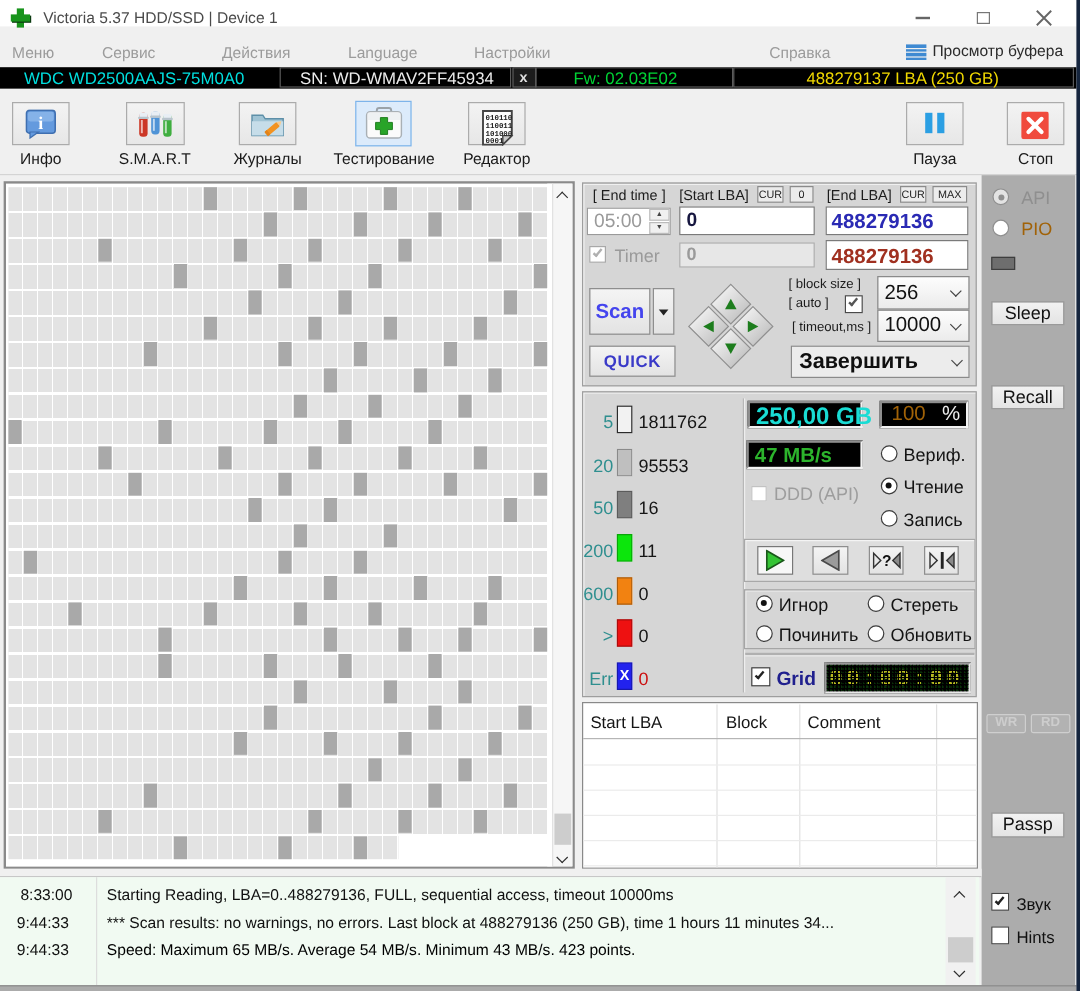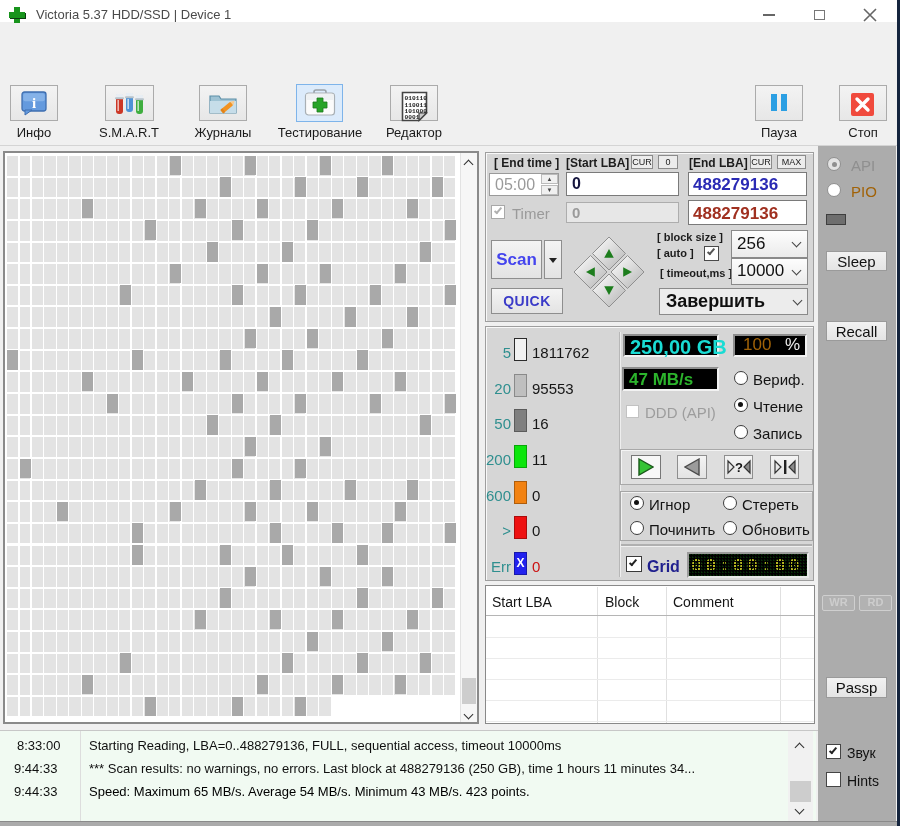--- a/index.html
+++ b/index.html
@@ -36,21 +36,21 @@
 #gridmask1{left:332px;top:696px;width:130px;height:25px;background:#fff}
 #gridmask2{left:456px;top:153px;width:4px;height:569px;background:#fff}
 #gridmask3{left:5px;top:716.2px;width:455px;height:6px;background:#fff}
 #cells i{position:absolute;width:11px;height:19.6px;background:#a9a9a9}
 
 #gsb{left:460px;top:153px;width:17px;height:569px;background:#f6f6f6;border-left:1px solid #e2e2e2}
 #gsbthumb{left:461.5px;top:678px;width:14px;height:26px;background:#cdcdcd}
 
 .gbox{position:absolute;background:#d6d6d6;border:1px solid #9e9e9e;
  box-shadow:inset 1px 1px 0 rgba(255,255,255,.85)}
-.blab{position:absolute;font-size:12px;font-weight:bold;color:#1c1c1c;white-space:nowrap}
+.blab{position:absolute;font-size:12px;font-weight:normal;color:#1c1c1c;white-space:nowrap}
 .sbtn{position:absolute;font-size:9px;color:#222;background:#ececec;border:1px solid #8b8b8b;text-align:center}
 .field{position:absolute;background:#fff;border:1px solid #7a7a7a;font-weight:bold;white-space:nowrap}
 .combo{position:absolute;background:linear-gradient(#fdfdfd,#ebebeb);border:1px solid #8a8a8a}
 .chev{position:absolute;width:7px;height:7px;border-right:1.6px solid #444;border-bottom:1.6px solid #444;transform:rotate(45deg)}
 .btn{position:absolute;background:linear-gradient(#f4f4f4,#e3e3e3);border:1px solid #8e8e8e;text-align:center}
 .cb{position:absolute;background:#fff;border:1px solid #707070}
 .tick{position:absolute;width:4px;height:8px;border-right:2px solid #333;border-bottom:2px solid #333;transform:rotate(40deg);left:4px;top:0px}
 .radio{position:absolute;width:14px;height:14px;border-radius:50%;background:#fff;border:1.5px solid #3c3c3c}
 .radio.on:after{content:"";position:absolute;left:3px;top:3px;width:5px;height:5px;border-radius:50%;background:#111}
 .rlab{position:absolute;font-size:15px;color:#141414;white-space:nowrap}
@@ -80,21 +80,47 @@
 <div class="abs" id="title">
 <div class="abs" id="tcross"></div>
 <div class="abs" id="ttext">Victoria 5.37 HDD/SSD | Device 1</div>
 <div class="abs" id="wmin"></div>
 <div class="abs" id="wmax"></div>
 <svg class="abs" id="wclose" width="14" height="14">
         <path d="M1,1 L13,13 M13,1 L1,13" stroke="#666" stroke-width="1.6"></path>
       </svg>
 </div>
 
-
+<div class="abs" id="menubar">
+<span class="mi" style="left:10px">Меню</span>
+<span class="mi" style="left:85px">Сервис</span>
+<span class="mi" style="left:185px">Действия</span>
+<span class="mi" style="left:290px">Language</span>
+<span class="mi" style="left:395px">Настройки</span>
+<span class="mi" style="left:641px">Справка</span>
+<div class="abs" id="pbicon">
+        <b style="top:0"></b>
+        <b style="top:3.5px"></b>
+        <b style="top:7px"></b>
+        <b style="top:10.5px"></b>
+      </div>
+<div class="abs" id="pb">Просмотр буфера</div>
+</div>
+
+<div class="abs" id="devbar">
+<span class="dv" style="left:20px;color:#00dfdf">WDC WD2500AAJS-75M0A0</span>
+<div class="dbox" style="left:233px;width:193px"></div>
+<span class="dv" style="left:250px;color:#ececec">SN: WD-WMAV2FF45934</span>
+<div class="dbox" style="left:427px;width:20px;background:#1c1c1c"></div>
+<span class="dv" style="left:433px;color:#e0e0e0;font-weight:bold;font-size:12px">x</span>
+<div class="dbox" style="left:446px;width:165px"></div>
+      <div class="dbox" style="left:611px;width:284px"></div>
+<span class="dv" style="left:478px;color:#00d435">Fw: 02.03E02</span>
+<span class="dv" style="left:672px;color:#f0d800">488279137 LBA (250 GB)</span>
+</div>
 
 <div class="abs" id="toolbar"></div>
 <div class="abs" style="left:0;top:74px;width:900px;height:72px">
       <div class="tbtn" style="left:10px"></div>
       <svg class="abs" style="left:21px;top:17px" width="26" height="25" viewBox="0 0 26 25">
 <rect x="1" y="1" width="24" height="19" rx="2.5" fill="#649ade" stroke="#3f6fb0" stroke-width="1.3"></rect>
 <rect x="2.2" y="2.2" width="21.6" height="8" rx="2" fill="#85b2e8"></rect>
 <path d="M4,19 L4,24 L11,19 Z" fill="#649ade" stroke="#3f6fb0" stroke-width="1"></path>
 <text x="13" y="16.5" font-family="Liberation Serif,serif" font-size="15" font-weight="bold" fill="#fff" text-anchor="middle">i</text>
       </svg>

